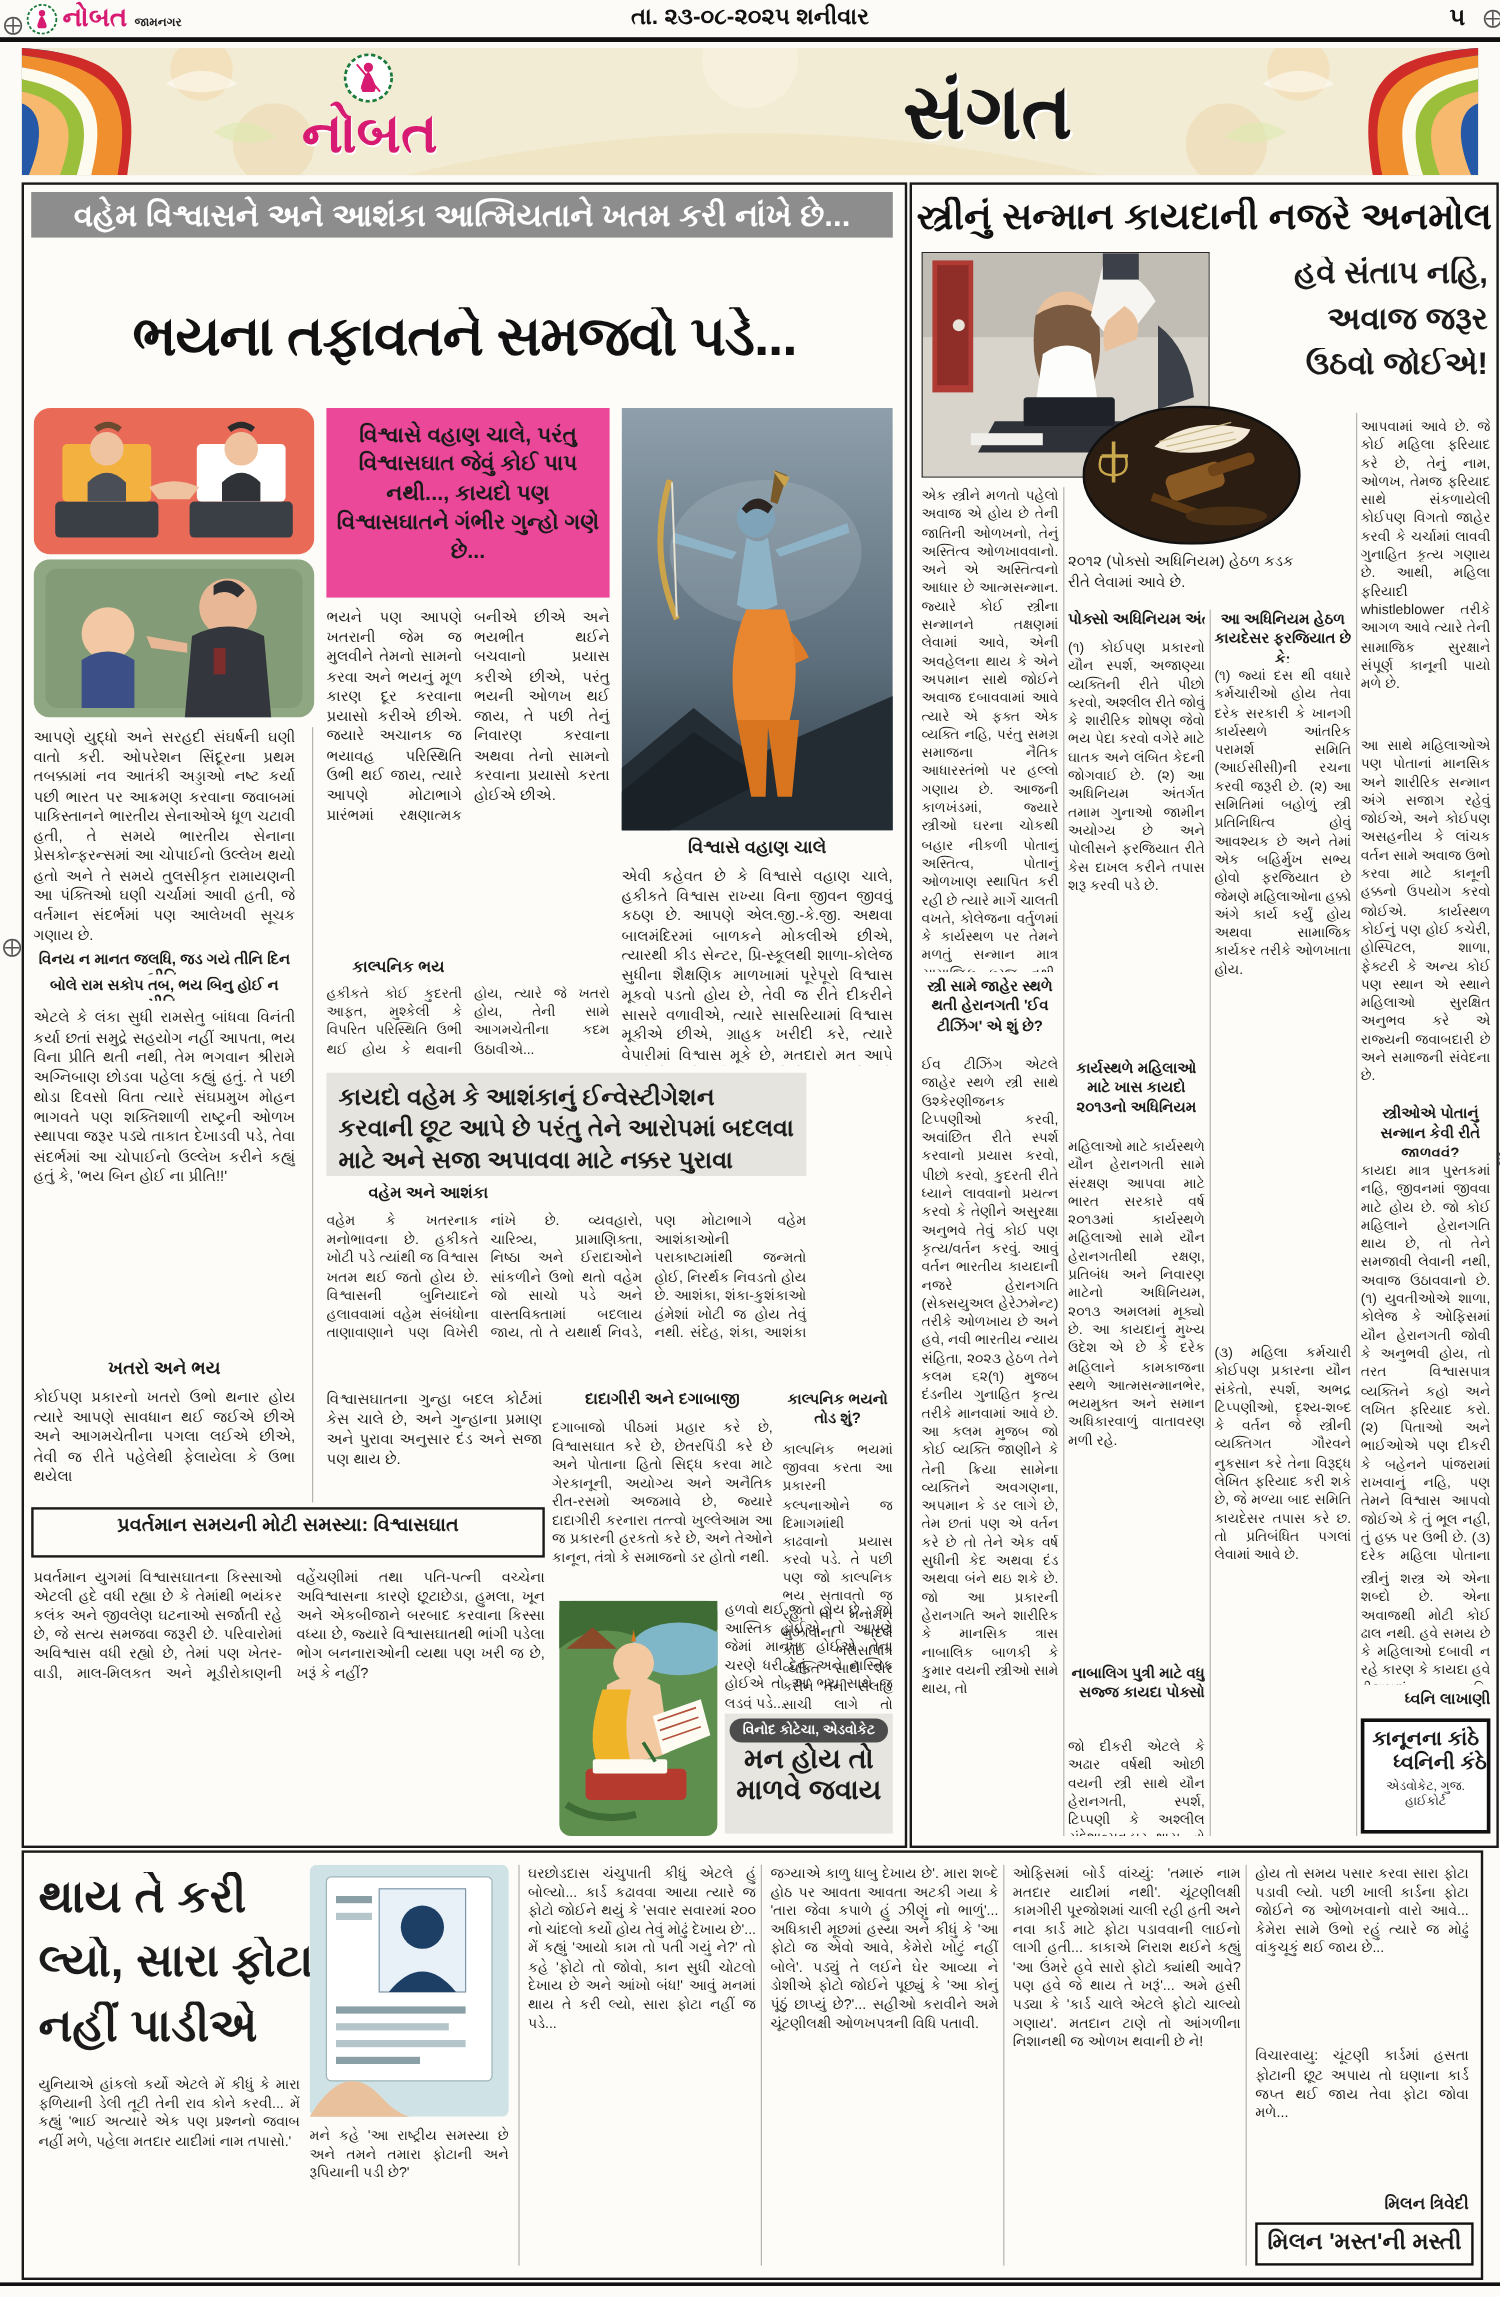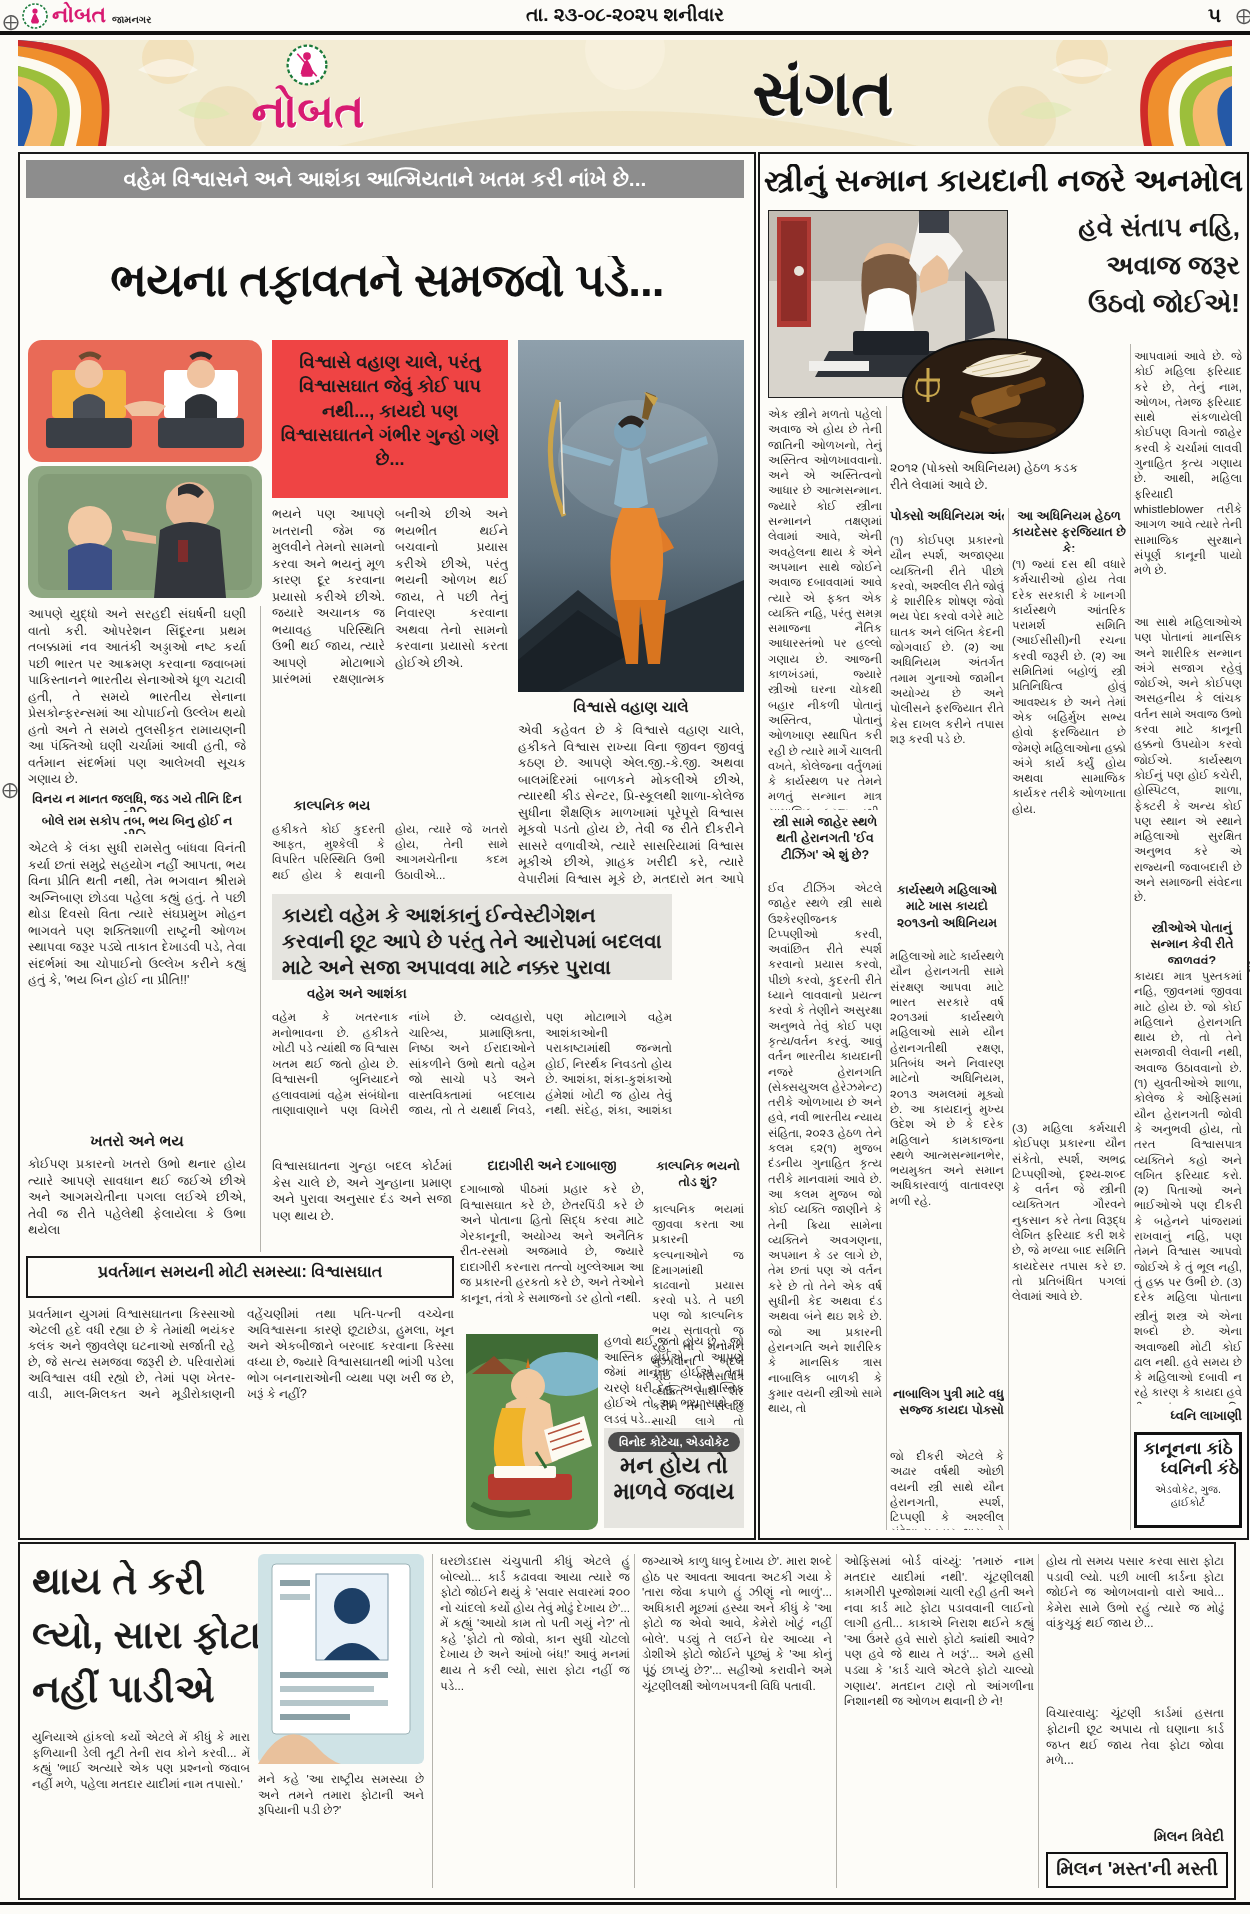--- a/index.html
+++ b/index.html
@@ -5,23 +5,23 @@
   html,body{margin:0;padding:0;background:#e8e8e3;}
   #page{position:relative;width:1250px;height:1914px;background:#fcfbf7;margin:0 auto;
         font-family:"Liberation Sans","DejaVu Sans",sans-serif;color:#1b1b1b;overflow:hidden;}
   .abs{position:absolute;}
   .jt{text-align:justify;line-height:1.32;overflow:hidden;}
   .ctr{text-align:center;}
   .bold{font-weight:bold;}
   .hairline{background:#b5b3ac;width:1px;}
   .subhead{font-weight:bold;text-align:center;font-size:15px;overflow:hidden;white-space:nowrap;}
   .artbox{border:2px solid #191919;background:#fdfcf8;}
-  .strap{background:#8d8d8d;color:#ffffff;font-weight:bold;font-size:21px;line-height:38px;text-align:center;overflow:hidden;white-space:nowrap;}
+  .strap{background:#8d8d8d;color:#ffffff;font-weight:bold;font-size:26px;line-height:38px;text-align:center;overflow:hidden;white-space:nowrap;}
   .bigheadL{font-size:46px;font-weight:800;text-align:center;letter-spacing:-1px;line-height:1.05;color:#111;white-space:nowrap;overflow:hidden;}
-  .deckbox{background:#ef4444;font-weight:bold;font-size:18px;text-align:center;line-height:1.35;padding:10px 8px;box-sizing:border-box;overflow:hidden;}
+  .deckbox{background:#ec4899;font-weight:bold;font-size:18px;text-align:center;line-height:1.35;padding:10px 8px;box-sizing:border-box;overflow:hidden;}
   .graybox{background:#e5e4df;font-weight:bold;font-size:20px;text-align:left;line-height:1.3;padding:8px 10px;box-sizing:border-box;overflow:hidden;}
   .boxhead{border:2px solid #191919;font-size:16px;font-weight:800;text-align:center;line-height:1.2;padding:4px 2px;box-sizing:border-box;overflow:hidden;white-space:nowrap;}
   .bigheadR{font-size:31px;font-weight:800;text-align:center;line-height:1.1;color:#111;white-space:nowrap;overflow:hidden;}
   .subR{font-size:26px;font-weight:800;text-align:right;line-height:1.05;white-space:nowrap;overflow:hidden;}
   .smalltxt{font-size:12.5px;}
   .ribbon{background:#4c4c4c;color:#fff;font-weight:bold;font-size:11.5px;text-align:center;border-radius:10px;line-height:20px;overflow:hidden;white-space:nowrap;}
   .capbox{background:#e6e5e0;text-align:center;font-weight:800;font-size:23px;line-height:1.15;padding-top:4px;box-sizing:border-box;overflow:hidden;}
   .authorbox{border:3px solid #111;background:#fff;text-align:center;box-sizing:border-box;padding-top:4px;overflow:hidden;}
   .milanbox{border:2px solid #111;font-weight:800;font-size:19px;text-align:center;line-height:30px;overflow:hidden;white-space:nowrap;}
   .regmark{color:#555;font-size:16px;line-height:16px;}

